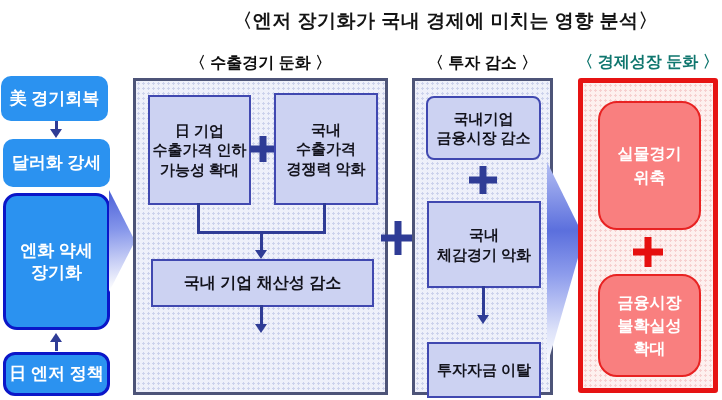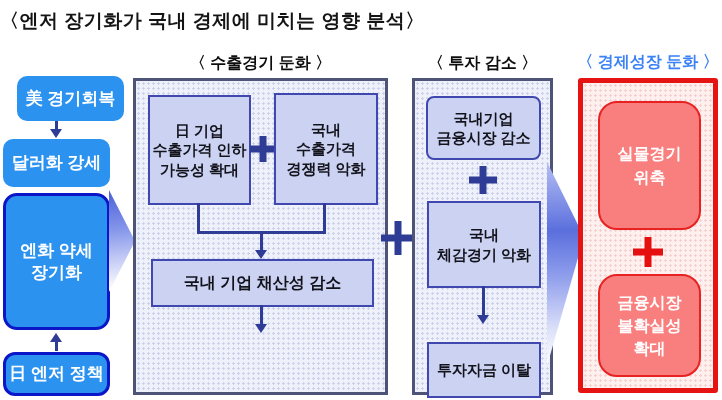--- a/index.html
+++ b/index.html
@@ -4,21 +4,21 @@
 <style>
   html,body{margin:0;padding:0;background:#ffffff;}
   #canvas{
     position:relative;width:722px;height:400px;background:#ffffff;overflow:hidden;
     font-family:"Liberation Sans","DejaVu Sans",sans-serif;
   }
   .abs{position:absolute;}
   .ctr{display:flex;flex-direction:column;align-items:center;justify-content:center;text-align:center;}
   .title{font-size:19px;font-weight:bold;color:#141414;letter-spacing:0.5px;}
   .sec-header{font-size:16px;font-weight:bold;color:#0d0d0d;text-align:center;}
-  .sec-header.red{color:#3b82f6;}
+  .sec-header.red{color:#0f766e;}
   .blue-box{background:#2b92f0;color:#ffffff;font-weight:bold;border-radius:10px;}
   .blue-box .ln{display:block;line-height:1.25;}
   .navy-border{border:3px solid #0b16c8;text-align:center;}
   .panel{border:3px solid #4d5478;background-color:#eef0fa;
     background-image:radial-gradient(#ccd2ec 1px,rgba(0,0,0,0) 1.2px);background-size:5px 5px;}
   .panel-red{border:5px solid #e61313;background-color:#fdf0ef;
     background-image:radial-gradient(#f6cfcf 1px,rgba(0,0,0,0) 1.2px);background-size:5px 5px;border-radius:3px;}
   .lav-box{background:#ccd2f2;border:2px solid #4048b0;color:#13131c;font-weight:bold;}
   .lav-box .ln{display:block;line-height:1.3;}
   .salmon-box{background:#f97f7f;border:2px solid #e82222;border-radius:19px;color:#ffffff;font-weight:bold;}
@@ -34,27 +34,27 @@
   .grad-a{background:linear-gradient(175deg,#4a5fd8 0%,#8495ea 38%,#c6cdf5 68%,#ffffff 96%);
     clip-path:polygon(0 0,100% 50%,0 100%);}
   .grad-b{background:linear-gradient(180deg,#b7c1f4 0%,#5b6fdd 34%,#8d9cec 55%,#dde2f9 82%,#ffffff 100%);
     clip-path:polygon(0 1%,100% 37%,0 99%);}
 </style>
 </head>
 <body>
 
 <div id="canvas">
 
-  <div class="abs title" style="left:0;top:8px;width:658px;text-align:left;">〈엔저 장기화가 국내 경제에 미치는 영향 분석〉</div>
+  <div class="abs title" style="left:0;top:8px;width:658px;text-align:right;">〈엔저 장기화가 국내 경제에 미치는 영향 분석〉</div>
 
   <div class="abs sec-header" style="left:133px;top:53px;width:255px;">〈 수출경기 둔화 〉</div>
   <div class="abs sec-header" style="left:412px;top:53px;width:141px;">〈 투자 감소 〉</div>
   <div class="abs sec-header red" style="left:576px;top:52px;width:144px;">〈 경제성장 둔화 〉</div>
 
-  <div class="abs blue-box ctr" style="left:17px;top:76px;width:107px;height:45px;font-size:17px;">
+  <div class="abs blue-box ctr" style="left:1px;top:76px;width:107px;height:45px;font-size:17px;">
     <span class="ln">美 경기회복</span>
   </div>
 
   <div class="abs" style="left:50px;top:121px;width:12px;height:17px;">
     <div class="abs stem-v" style="left:5px;top:0;height:9px;"></div>
     <div class="abs head-down" style="left:0;top:8px;"></div>
   </div>
 
   <div class="abs blue-box ctr" style="left:3px;top:139px;width:107px;height:48px;font-size:17px;">
     <span class="ln">달러화 강세</span>

